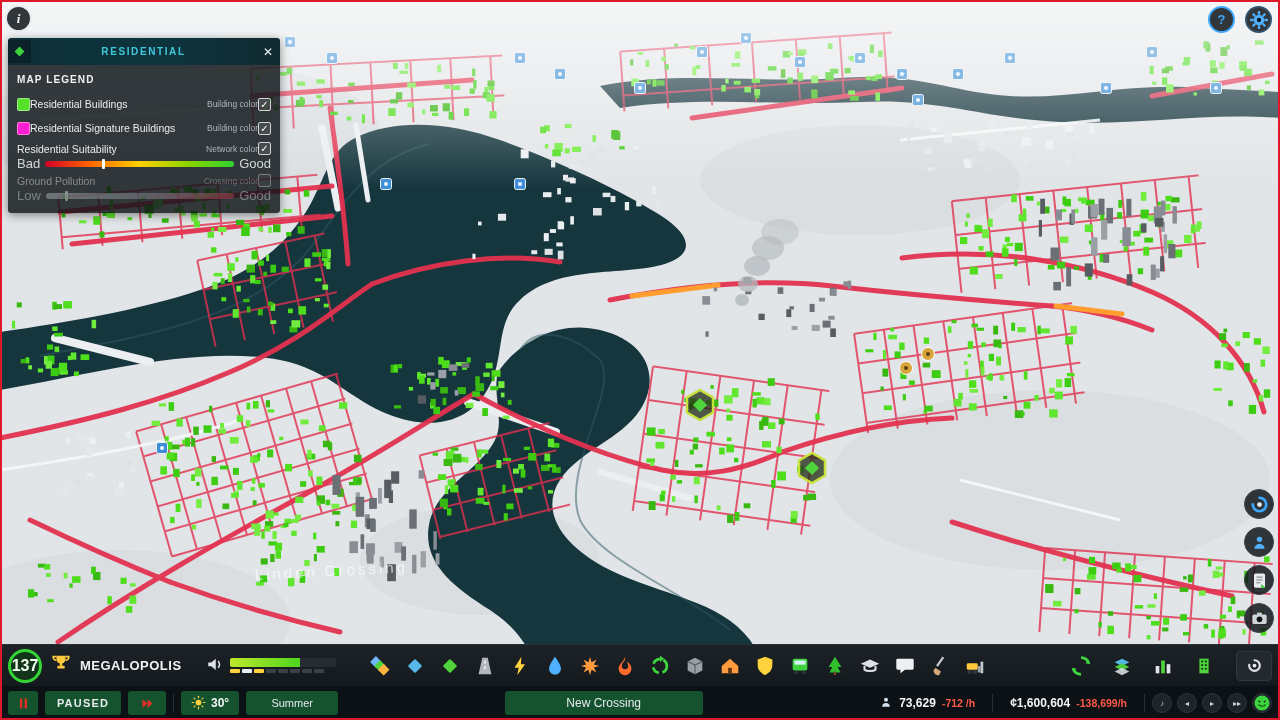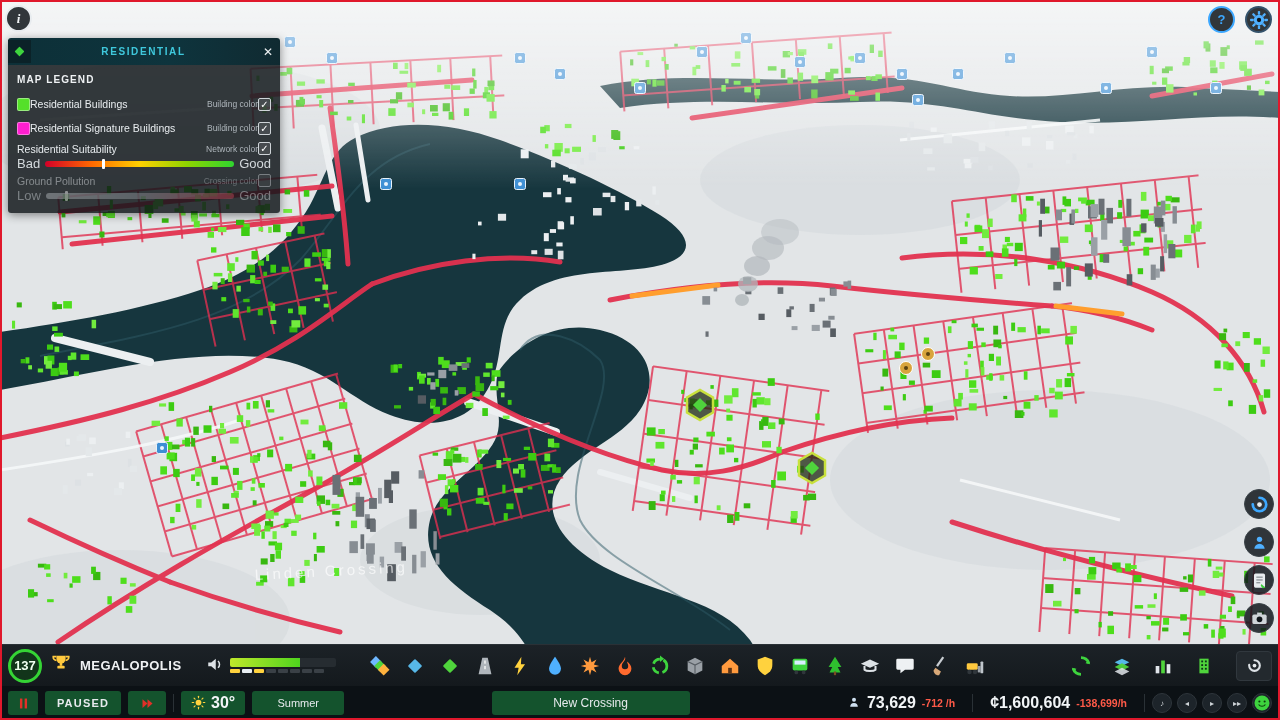--- a/index.html
+++ b/index.html
@@ -62,21 +62,21 @@
 
   
   #toolbar{
     position:absolute; left:0; right:0; bottom:34px; height:42px; z-index:30;
     background:linear-gradient(#1c2227,#14191d); display:flex; align-items:center;
     padding:0 8px; gap:8px; border-top:1px solid #2a3136;
   }
   #level-badge{
     width:34px; height:34px; border-radius:50%; border:3px solid #35d435; background:#12351a;
     display:flex; align-items:center; justify-content:center;
-    color:#f0fff0; font-size:13px; font-weight:700; cursor:pointer;
+    color:#f0fff0; font-size:16px; font-weight:700; cursor:pointer;
   }
   #city-title{ color:#f0f2f4; font-size:13px; font-weight:700; letter-spacing:.5px; }
   #meter{ display:flex; align-items:center; gap:6px; margin-left:16px; cursor:pointer; }
   #meter-bars{ width:106px; }
   #meter-track{ height:9px; background:#262c31; border-radius:2px; overflow:hidden; }
   #meter-fill{ height:100%; width:66%; background:linear-gradient(90deg,#bfe82a,#4fd41e); }
   #meter-ticks{ display:flex; gap:2px; margin-top:2px; }
   #meter-ticks span{ width:10px; height:4px; border-radius:1px; }
   #tools-main{ display:flex; gap:7px; margin-left:22px; }
   #tools-right{ margin-left:auto; display:flex; gap:13px; margin-right:10px; }
@@ -91,21 +91,21 @@
     position:absolute; left:0; right:0; bottom:0; height:34px; z-index:30;
     background:#0c1115; display:flex; align-items:center; padding:0 8px; gap:7px;
     color:#e6eaed; font-size:11px;
   }
   .seg{ height:24px; background:#14532d; border-radius:3px; display:flex; align-items:center; justify-content:center; padding:0 10px; }
   .seg-btn{ cursor:pointer; border:0; color:#e6eaed; font-size:11px; }
   .vd{ width:1px; height:18px; background:#2a3136; }
   #paused-label{ width:76px; font-weight:700; letter-spacing:1.2px; font-size:11px; }
   #city-name{ width:198px; font-size:12px; }
   .spacer{ flex:1; }
-  .stat-val{ font-weight:700; font-size:16px; color:#f2f5f7; }
+  .stat-val{ font-weight:700; font-size:12px; color:#f2f5f7; }
   .neg{ font-size:10.5px; font-weight:700; }
   .radio-btn{
     width:20px; height:20px; border-radius:50%; background:#1d242a; border:1px solid #2e353b;
     color:#cfd4d8; font-size:8px; display:flex; align-items:center; justify-content:center; cursor:pointer;
   }
   #radio-cluster{ display:flex; align-items:center; gap:5px; }
 </style>
 </head>
 <body>
 

